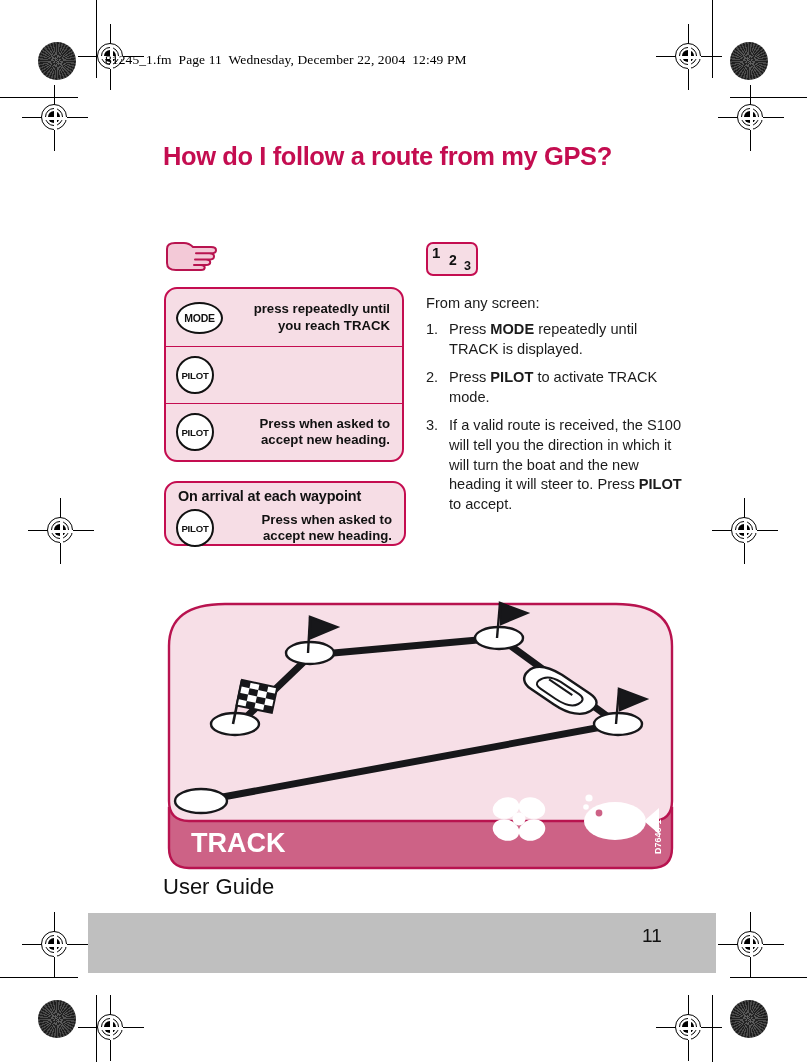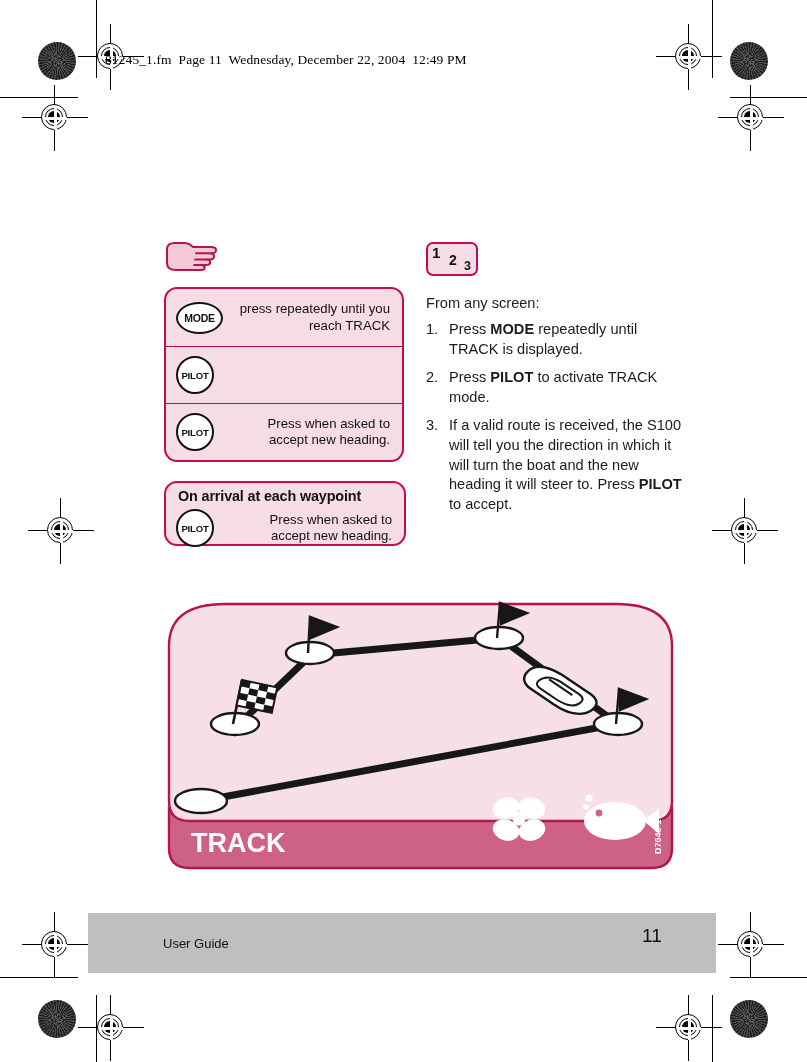--- a/index.html
+++ b/index.html
@@ -176,21 +176,21 @@
     flex: 0 0 56px;
     display: flex;
     align-items: center;
     justify-content: flex-start;
   }
   .key-row .key-text {
     flex: 1;
     text-align: right;
     font-size: 13.2px;
     line-height: 16.2px;
-    font-weight: normal;
+    font-weight: bold;
     color: #111;
   }
 
   .btn-oval, .btn-circle {
     background: #fff;
     border: 2.2px solid #111;
     display: flex;
     align-items: center;
     justify-content: center;
     font-weight: bold;
@@ -280,22 +280,22 @@
     position: absolute;
     left: 88px;
     top: 913px;
     width: 628px;
     height: 60px;
     background: #bfbfbf;
   }
   .footer-left {
     position: absolute;
     left: 163px;
-    top: 936px;
-    font-size: 13px;
+    top: 874px;
+    font-size: 22px;
     color: #111;
   }
   .footer-right {
     position: absolute;
     left: 642px;
     top: 925px;
     font-size: 19px;
     font-weight: normal;
     color: #111;
   }
@@ -405,20 +405,21 @@
     <div class="ring2"></div>
     <div class="dot"></div>
     <div class="hh"></div>
     <div class="vv"></div>
 </div>
 
 <div class="doc-header">81245_1.fm  Page 11  Wednesday, December 22, 2004  12:49 PM</div>
 
 <div class="page">
 
+  <h1 class="title">How do I follow a route from my GPS?</h1>
 
   <div class="hand-icon">
     <svg width="54" height="34" viewBox="0 0 54 34">
       <path d="M3 9 C3 5, 6 3, 11 3 L20 3 C24 3, 27 5, 29 7 L47 7 C51 7, 52 8.6, 52 10.2 C52 11.8, 50.6 13.3, 47.4 13.3 L32 13.3
                L45.4 13.3 C48.6 13.3, 50 14.8, 50 16.4 C50 18, 48.6 19.4, 45.4 19.4 L31 19.4
                L42 19.4 C45 19.4, 46.2 20.8, 46.2 22.2 C46.2 23.7, 45 25, 42 25 L30 25
                L37 25 C39.6 25, 40.7 26.2, 40.7 27.5 C40.7 28.9, 39.6 30, 37 30 L12 30
                C6 30, 3 27.5, 3 23 Z" fill="#f3c9d7" stroke="#b8134f" stroke-width="2" stroke-linejoin="round"></path>
     </svg>
   </div>

